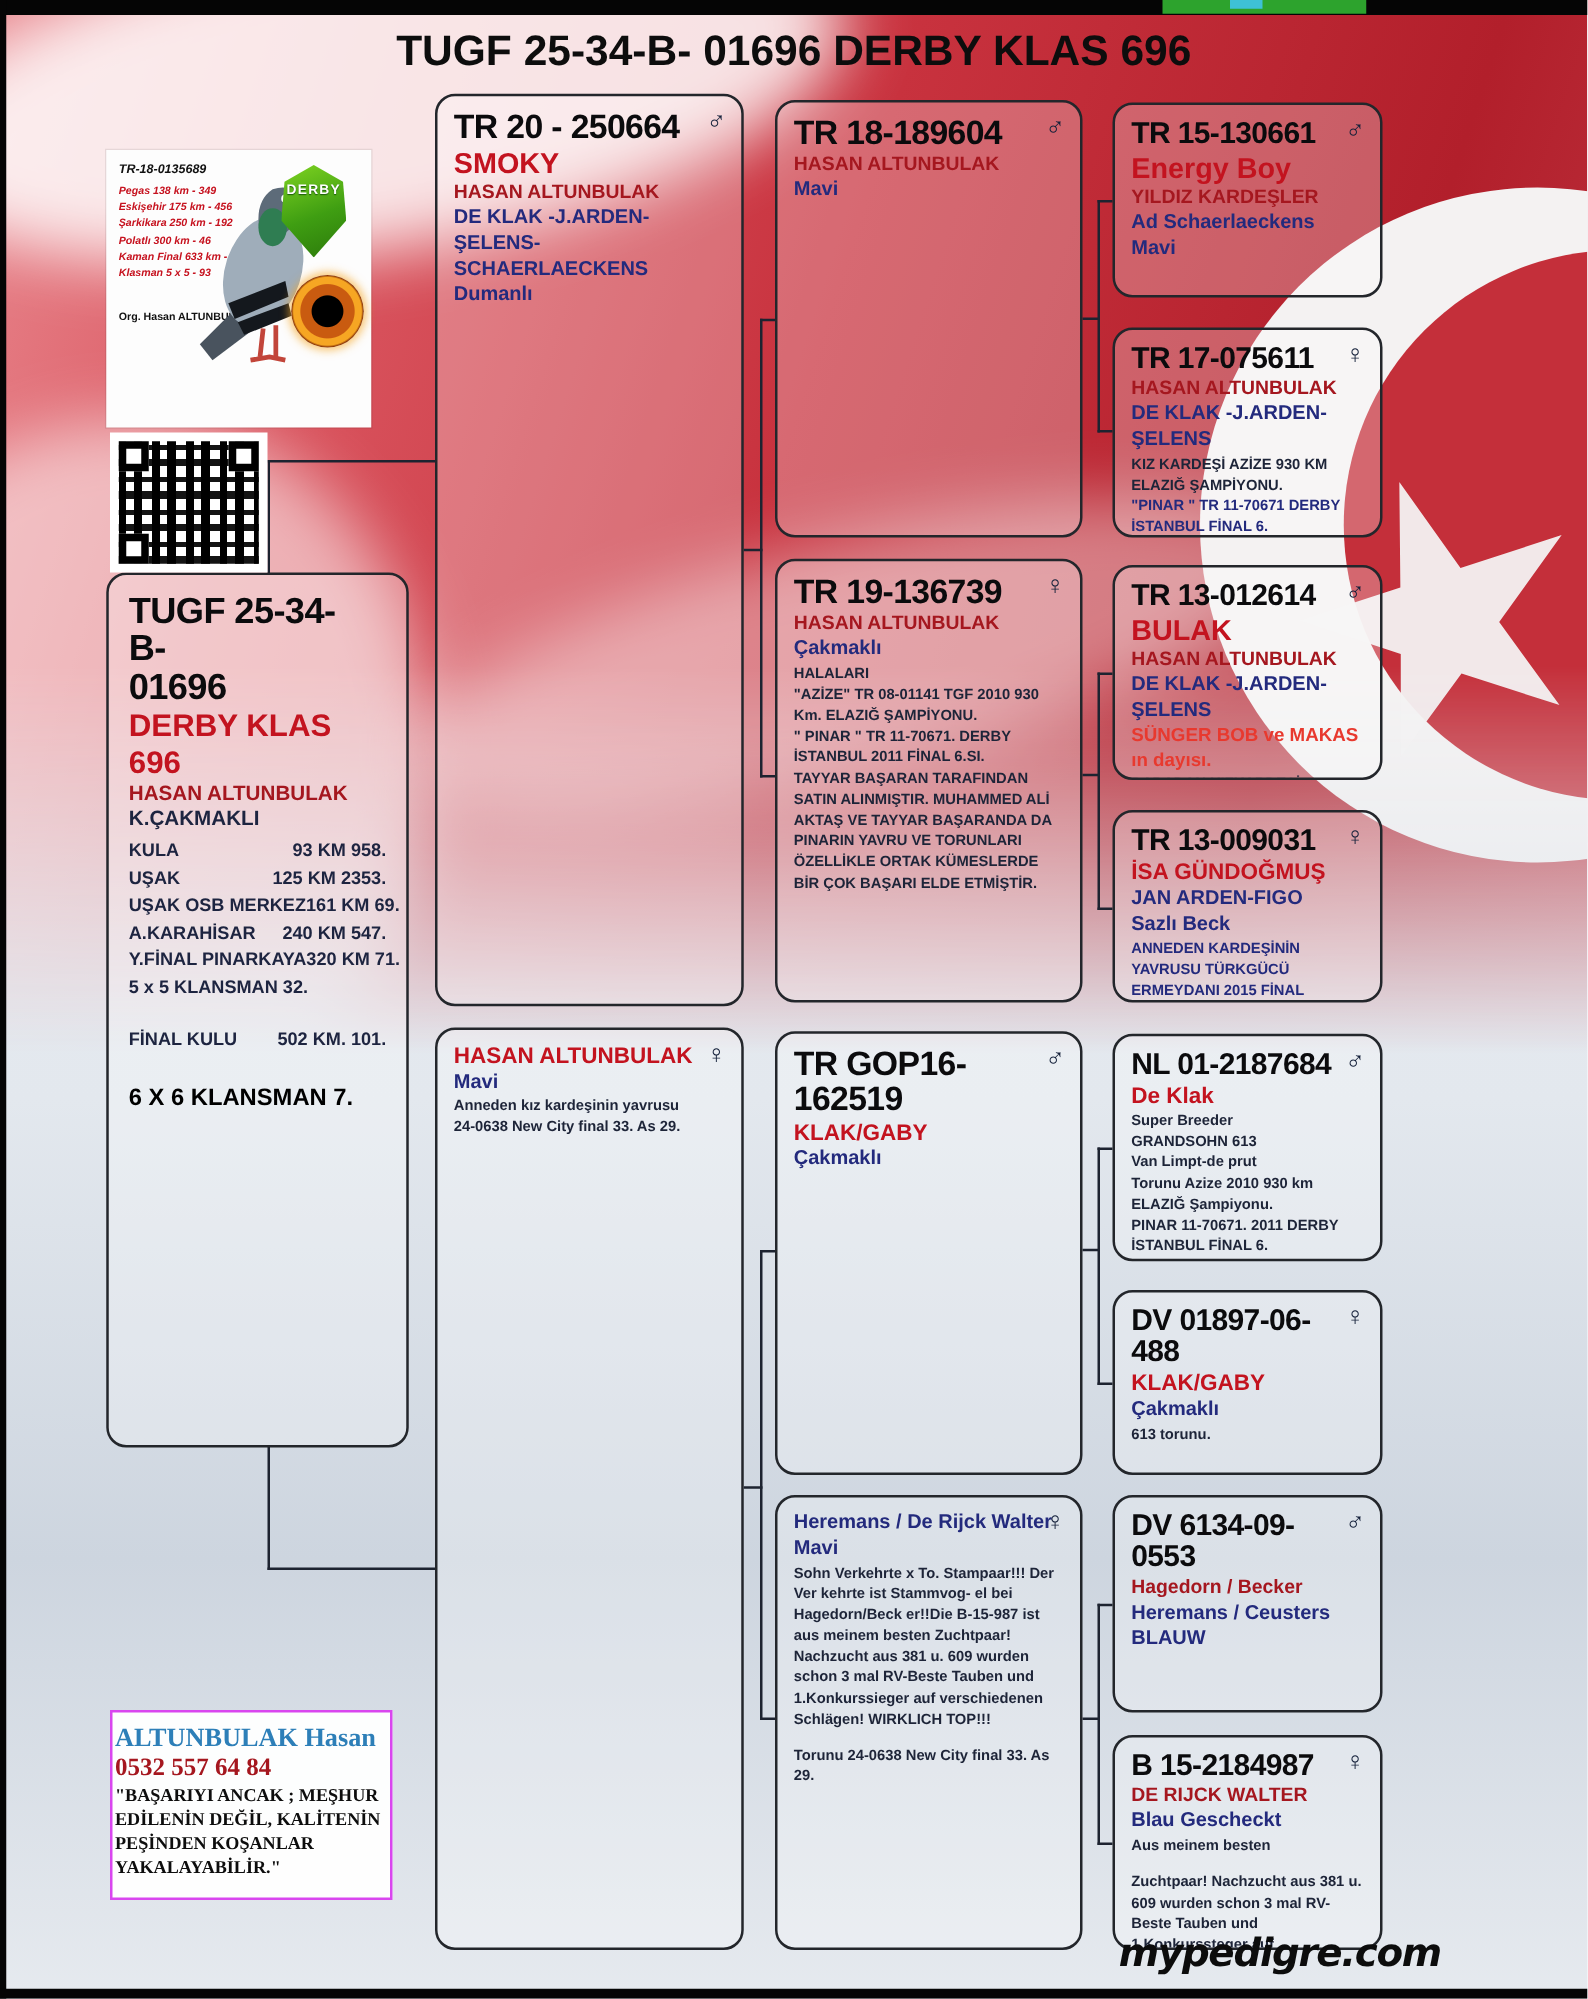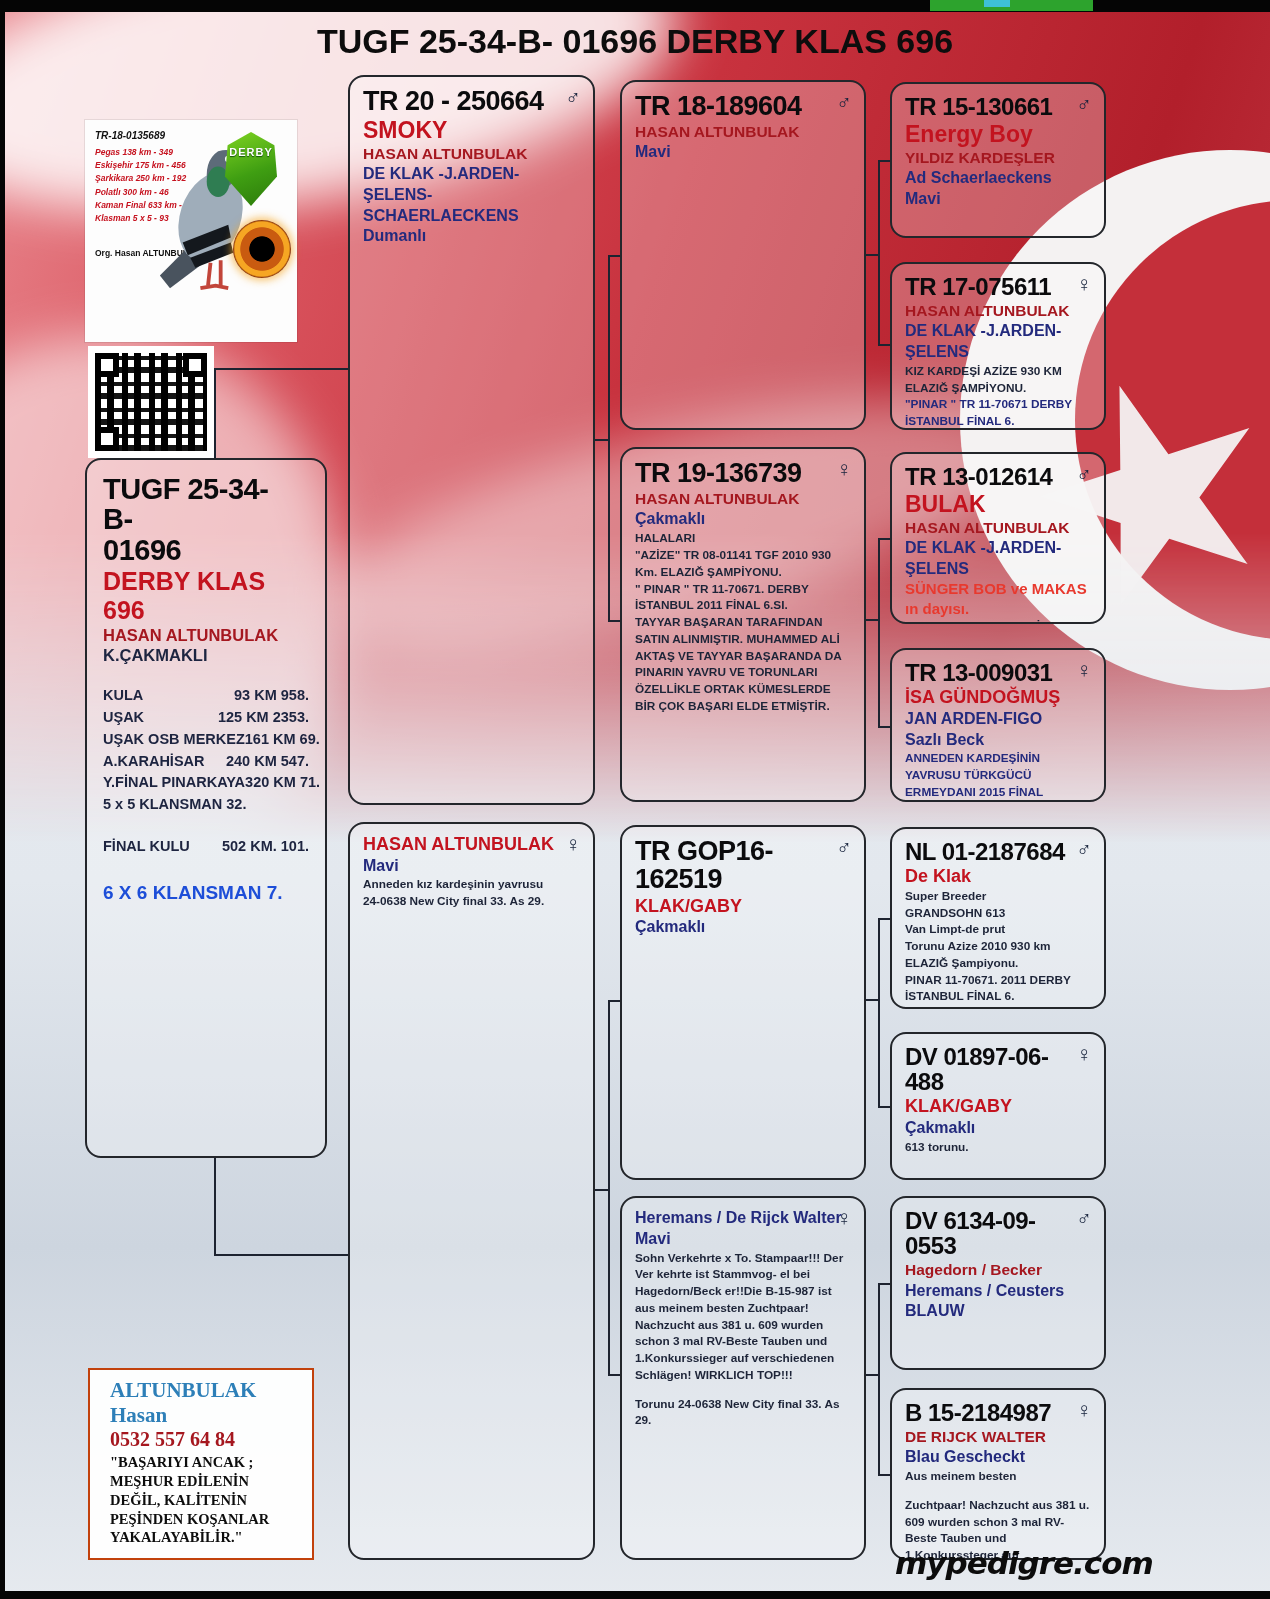--- a/index.html
+++ b/index.html
@@ -83,31 +83,31 @@
   .ln.strain{color:#232a7d;font-weight:bold;font-size:16px;line-height:1.3;}
   .ln.noteb{color:#1d2438;font-weight:bold;font-size:11.8px;line-height:1.42;}
   .ln.note{color:#232a7d;font-weight:bold;font-size:11.8px;line-height:1.42;}
   .ln.hl{color:#e8392e;font-weight:bold;font-size:15px;line-height:1.3;}
   .ln.gap{height:12px;}
   
   .subject{padding:14px 16px;}
   .subject .ring{font-size:29px;}
   .subject .name{font-size:25px;}
   .subject .breeder{font-size:16.5px;}
-  .subject .loft{color:#1d2440;font-weight:bold;font-size:16.5px;margin-bottom:20px;}
+  .subject .loft{color:#1d2440;font-weight:bold;font-size:16.5px;margin-bottom:6px;}
   .race-row{display:flex;color:#1d2440;font-weight:bold;font-size:14.5px;line-height:1.5;}
   .race-row .rl{white-space:nowrap;}
   .race-row .rrv{margin-left:auto;white-space:nowrap;}
   .race-row.empty{height:20px;}
-  .klansman-final{color:#1d4ed8;font-weight:bold;font-size:19px;margin-top:4px;}
+  .klansman-final{color:#000000;font-weight:bold;font-size:19px;margin-top:4px;}
   
   .contact{
-    position:absolute;left:88px;top:1368px;width:226px;height:192px;z-index:4;
-    background:rgba(255,255,255,.95);border:2px solid #c2410c;box-sizing:border-box;
-    padding:8px 20px;font-family:"Liberation Serif",serif;
+    position:absolute;left:88px;top:1368px;width:226px;height:152px;z-index:4;
+    background:rgba(255,255,255,.95);border:2px solid #d946ef;box-sizing:border-box;
+    padding:8px 2px;font-family:"Liberation Serif",serif;
   }
   .contact .cname{color:#2d7fb8;font-size:21px;font-weight:bold;}
   .contact .cphone{color:#a5171f;font-size:20px;font-weight:bold;}
   .contact .cquote{color:#0d0d0d;font-size:14.5px;font-weight:bold;line-height:1.3;margin-top:2px;}
   
   .hline,.vline{position:absolute;background:#1d2330;z-index:2;}
   .hline{height:2px;} .vline{width:2px;}
   
   .watermark{
     position:absolute;left:895px;top:1545px;z-index:7;

